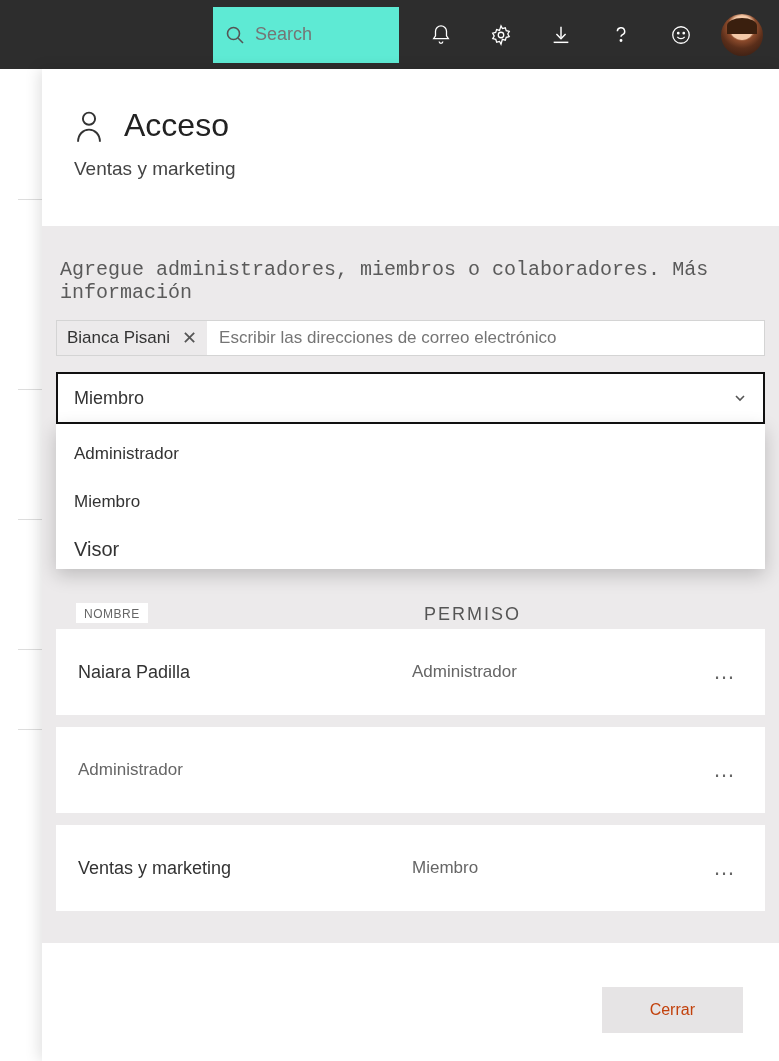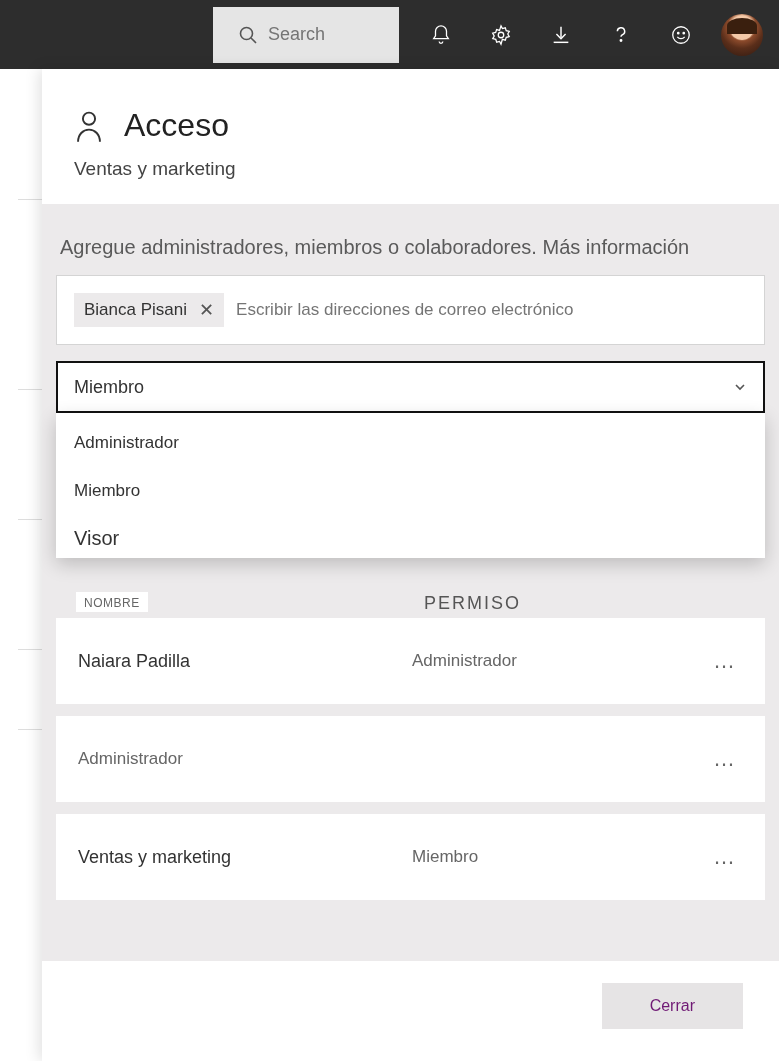--- a/index.html
+++ b/index.html
@@ -13,26 +13,26 @@
     .topbar {
       height: 69px;
       background: #2d2d2d;
       display: flex;
       align-items: center;
       justify-content: flex-end;
       padding: 0 16px;
       gap: 8px;
     }
     .search-box {
-      background: #e5e5e5;
+      background: #5eead4;
       height: 56px;
       width: 186px;
       display: flex;
       align-items: center;
-      padding: 0 25px;
+      padding: 0 12px;
       gap: 10px;
       margin-right: 8px;
     }
     .search-box svg { flex-shrink: 0; }
     .search-box input {
       border: none;
       outline: none;
       font-size: 18px;
       width: 100%;
       color: #555;
@@ -74,20 +74,21 @@
     .panel {
       position: absolute;
       top: 69px;
       left: 42px;
       right: 0;
       bottom: 0;
       background: #fff;
       box-shadow: -3px 0 14px rgba(0,0,0,0.12);
       display: flex;
       flex-direction: column;
+      gap: 22px;
     }
     .panel-header {
       padding: 38px 32px 24px 32px;
       background: #fff;
     }
     .panel-title-row {
       display: flex;
       align-items: center;
       gap: 20px;
       margin-bottom: 14px;
@@ -105,27 +106,28 @@
       background: #eceaeb;
       padding: 32px 14px 20px 14px;
       flex: 1;
       position: relative;
     }
     .instruction {
       font-size: 20px;
       color: #5a5a5a;
       margin-bottom: 16px;
       padding: 0 4px;
+      font-family: Liberation Mono, monospace;
     }
     .email-box {
       background: #fff;
       border: 1px solid #d4d4d4;
       display: flex;
       align-items: center;
-      padding: 17px;
+      padding: 0;
       gap: 8px;
       margin-bottom: 16px;
     }
     .chip {
       background: #eceaeb;
       padding: 7px 10px;
       display: flex;
       align-items: center;
       gap: 12px;
       font-size: 17px;
@@ -232,21 +234,21 @@
       padding: 22px 36px 32px 0;
       display: flex;
       justify-content: flex-end;
       background: #fff;
     }
     .close-btn {
       background: #e6e4e5;
       border: none;
       padding: 14px 48px;
       font-size: 16px;
-      color: #701a75;
+      color: #c2410c;
       cursor: pointer;
     }
     .left-edge {
       position: absolute;
       left: 0;
       top: 69px;
       bottom: 0;
       width: 42px;
       background: #fff;
     }

